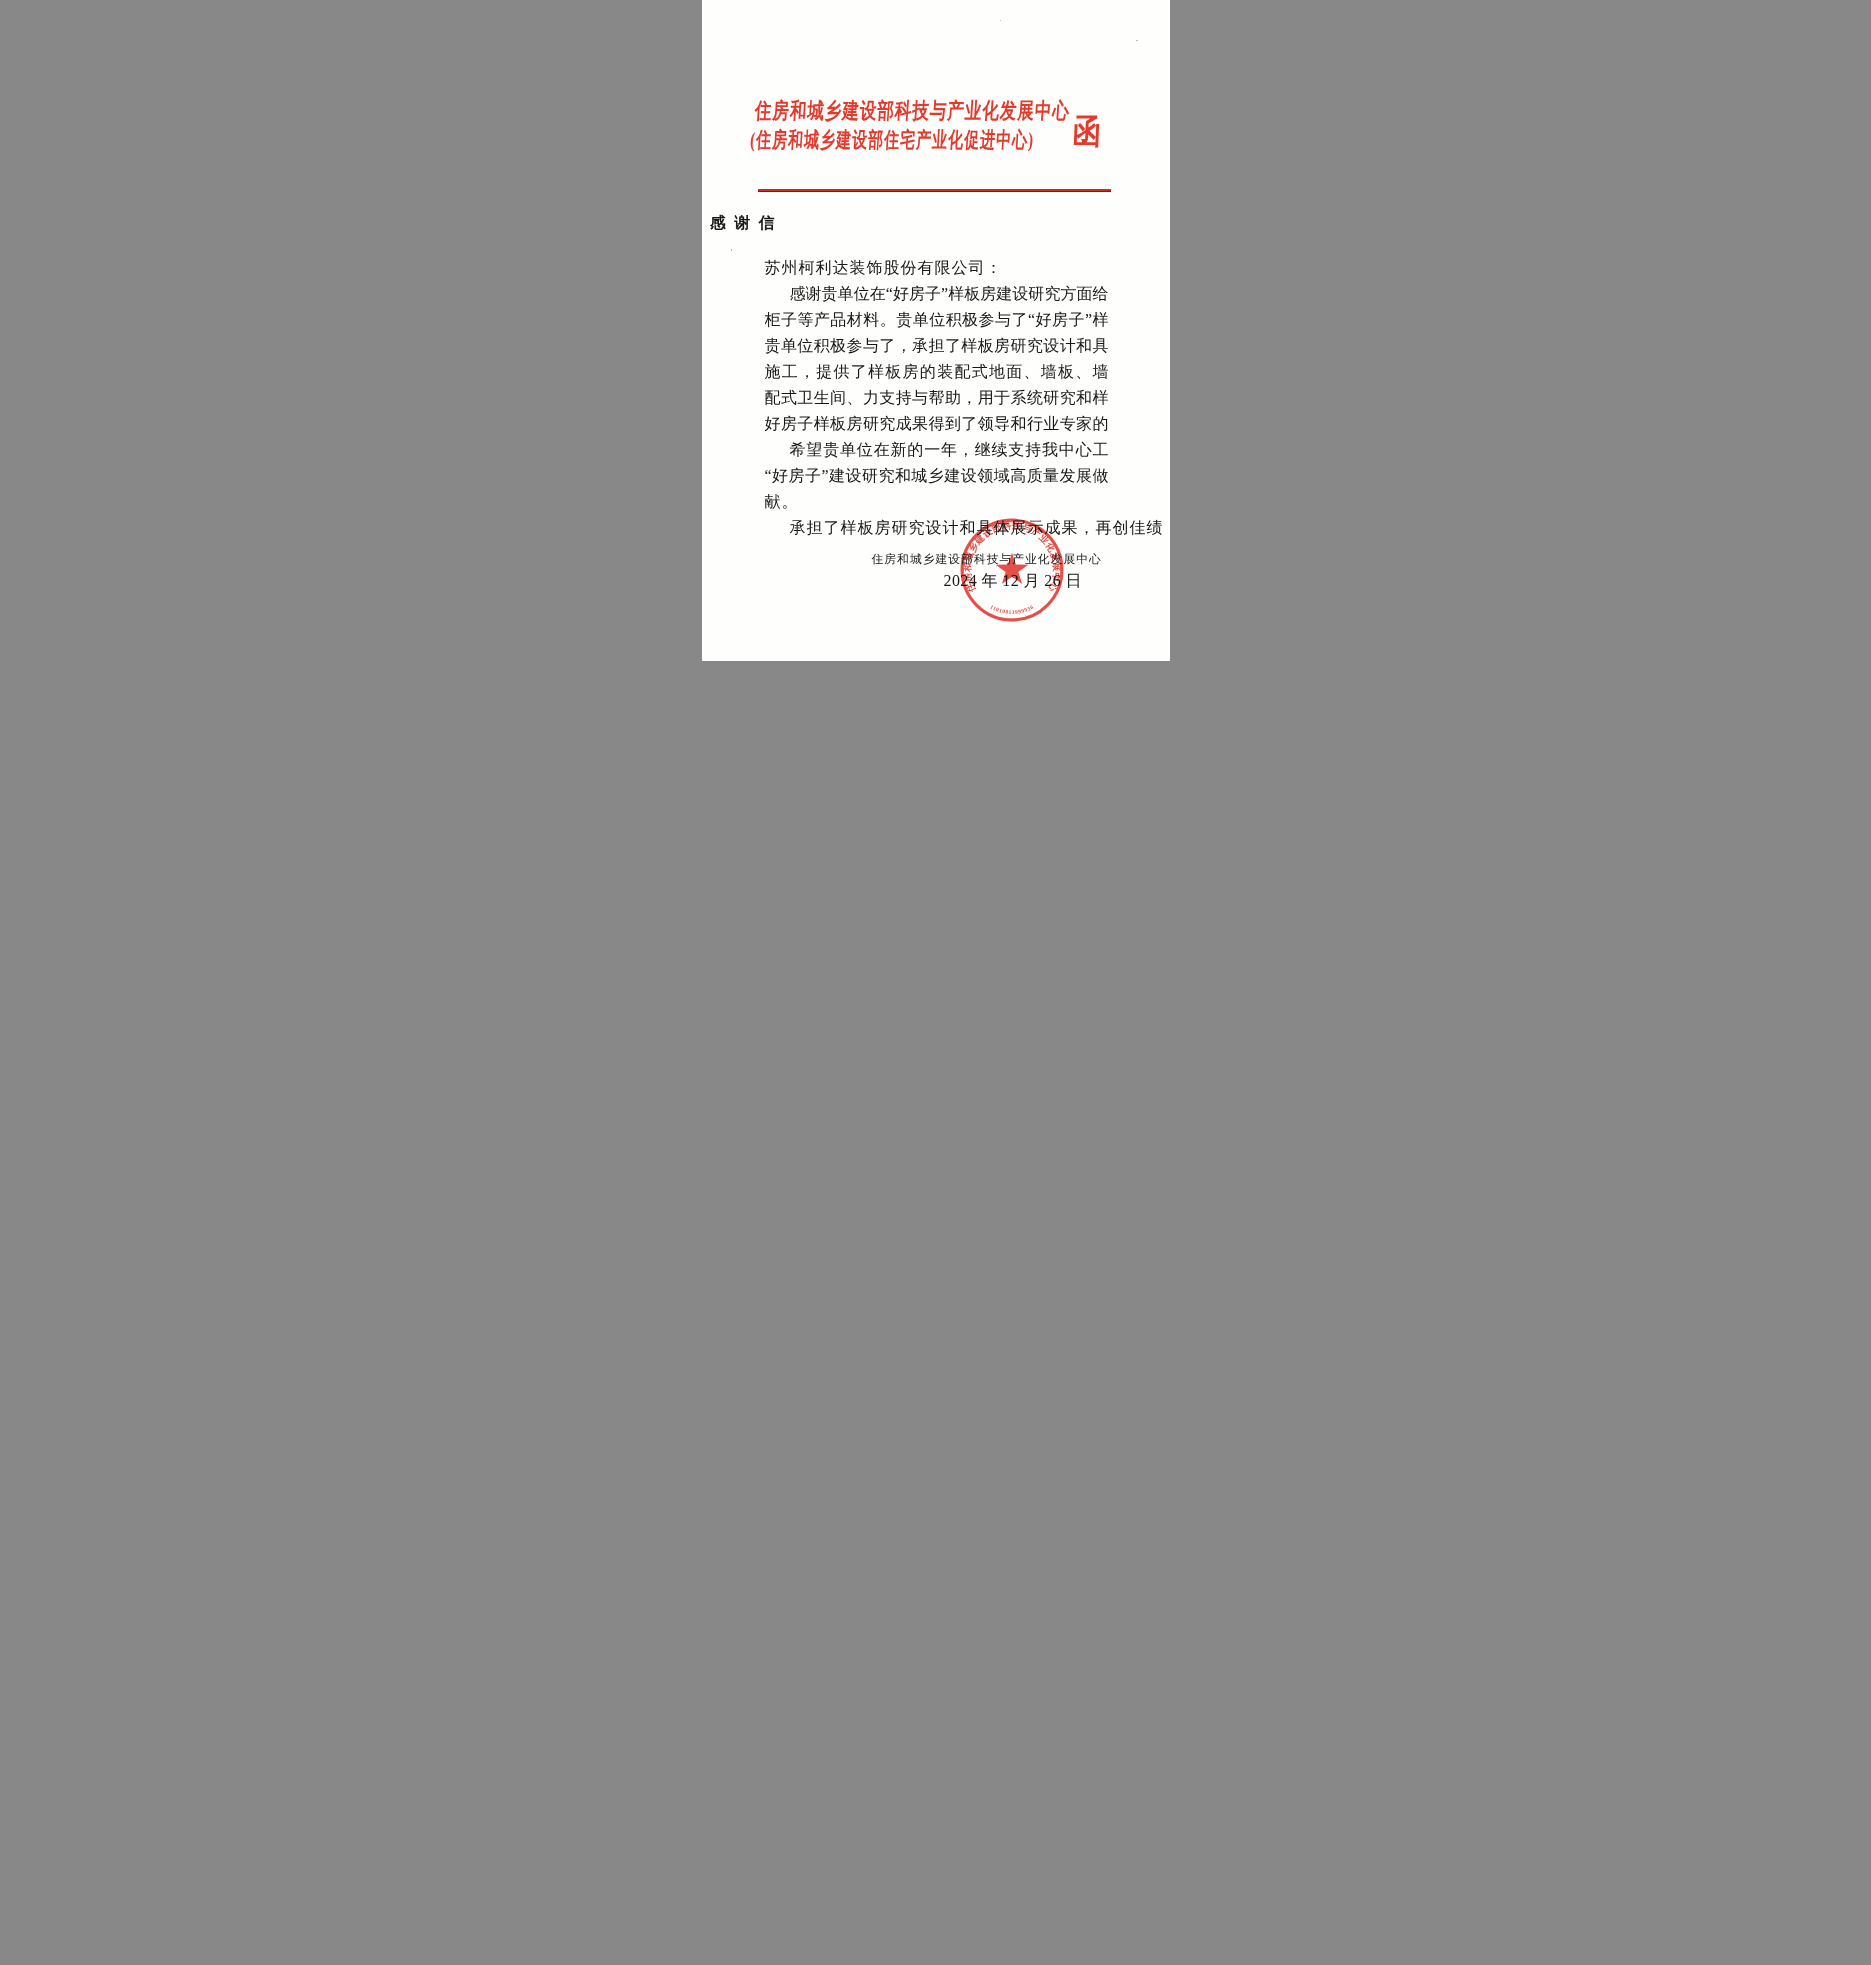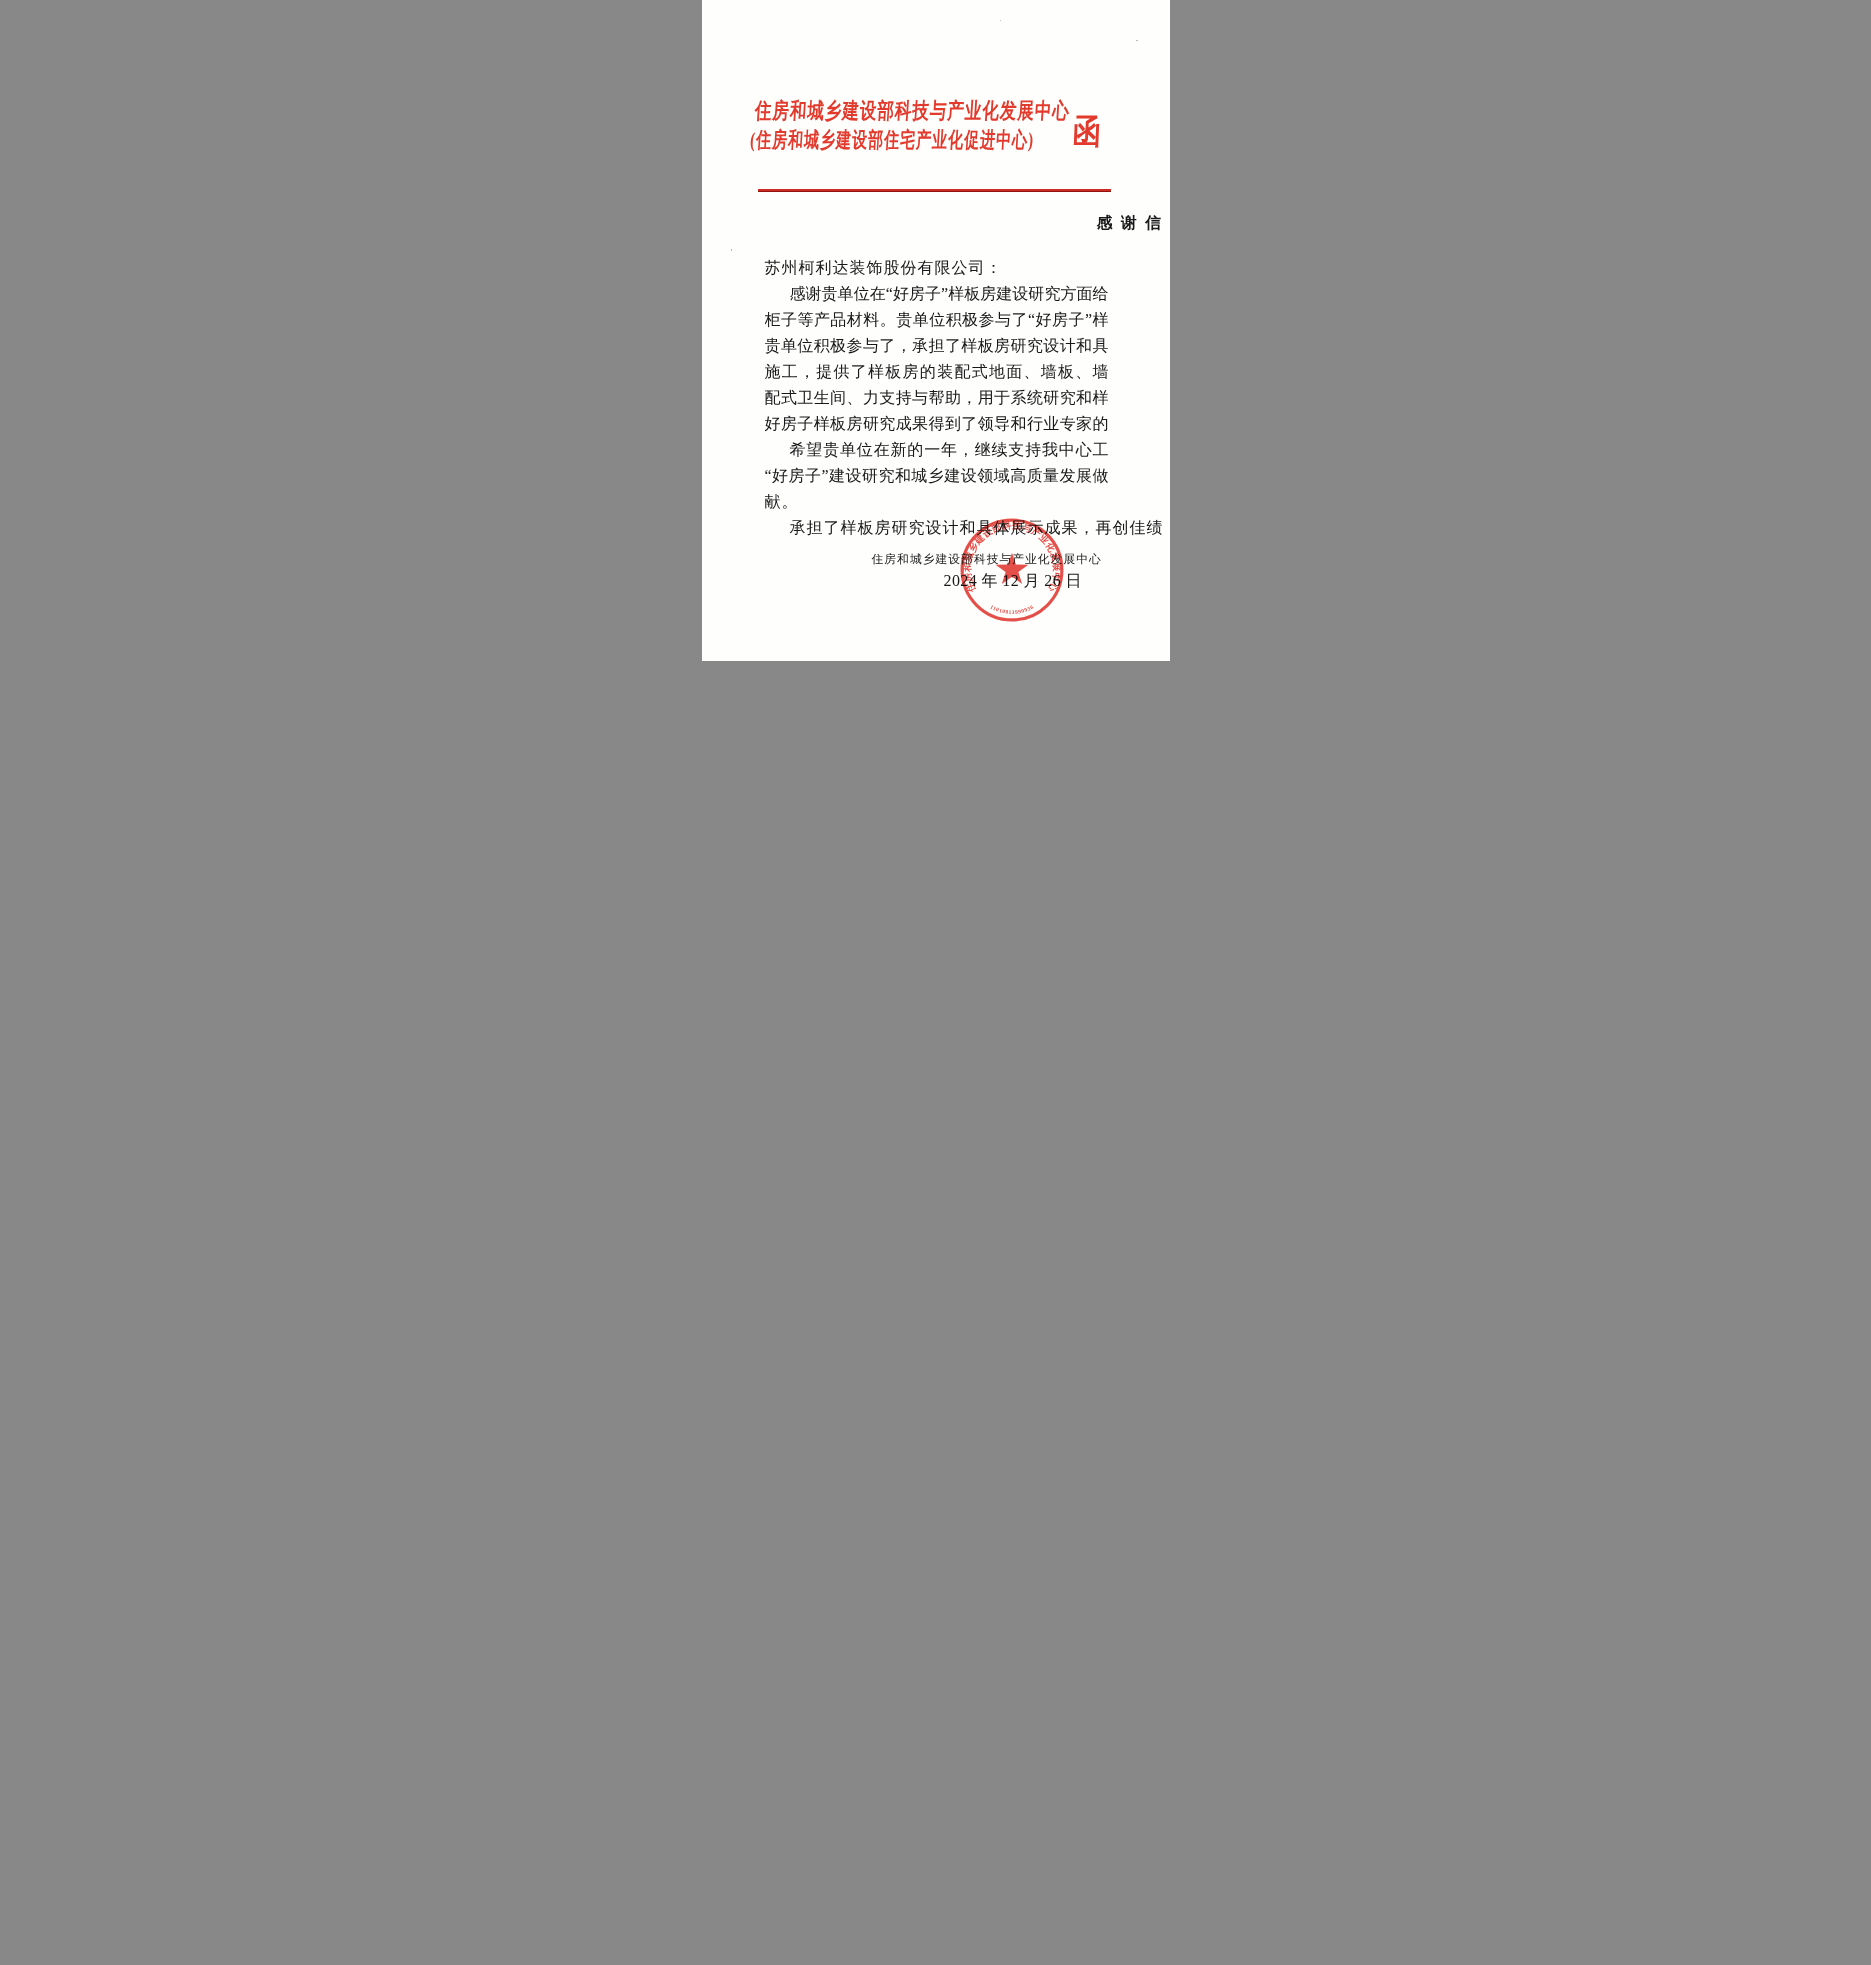--- a/index.html
+++ b/index.html
@@ -42,21 +42,21 @@
     left:56px; top:189px;
     width:353px; height:2.4px;
     background:#d02a24;
     border-bottom:0.4px solid #8e1410;
   }
   
   .letter-title {
     position:absolute;
     left:0; right:0; top:213px;
     margin:0; padding-left:8.6px;
-    text-align:right;
+    text-align:left;
     font-size:15.7px; font-weight:bold;
     letter-spacing:8.6px;
     color:#191919;
   }
   
   .body-block {
     position:absolute;
     left:63px; top:255px;
     width:344px;
     color:#181818;

